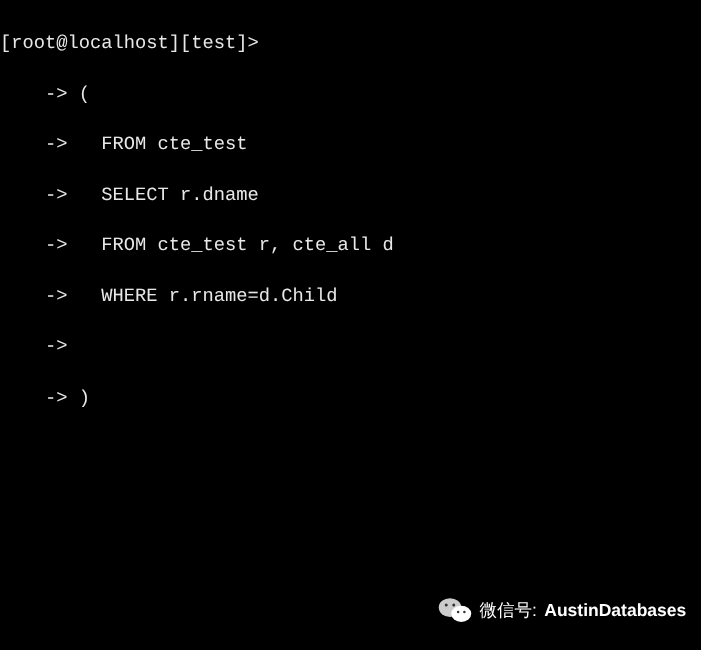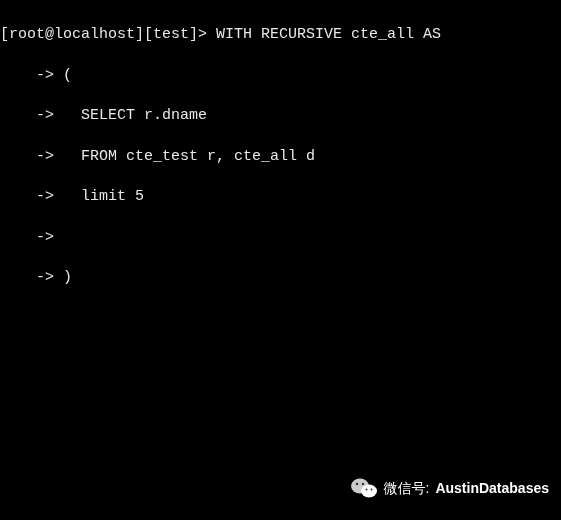--- a/index.html
+++ b/index.html
@@ -51,25 +51,26 @@
       text-align: center;
     }
     .watermark-name {
       font-weight: bold;
     }
   </style>
 </head>
 <body>
 
 <div class="terminal">
-<div class="line">[root@localhost][test]&gt; WITH RECURSIVE cte_all AS</div>
+<div class="line">[root@localhost][test]&gt;</div>
 <div class="line">    -&gt; (</div>
+<div class="line">    -&gt;   FROM cte_test</div>
 <div class="line">    -&gt;   SELECT r.dname</div>
 <div class="line">    -&gt;   FROM cte_test r, cte_all d</div>
-<div class="line">    -&gt;   limit 5</div>
+<div class="line">    -&gt;   WHERE r.rname=d.Child</div>
 <div class="line">    -&gt;</div>
 <div class="line">    -&gt; )</div>
 
 
 
 
 
 
 
 

